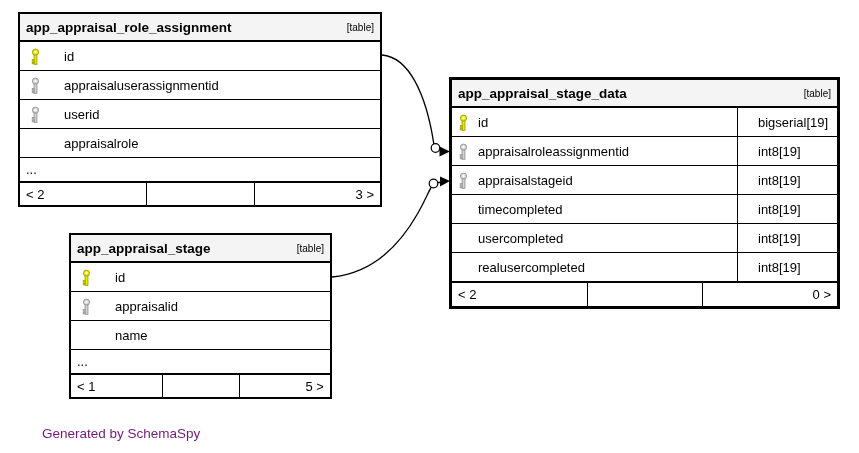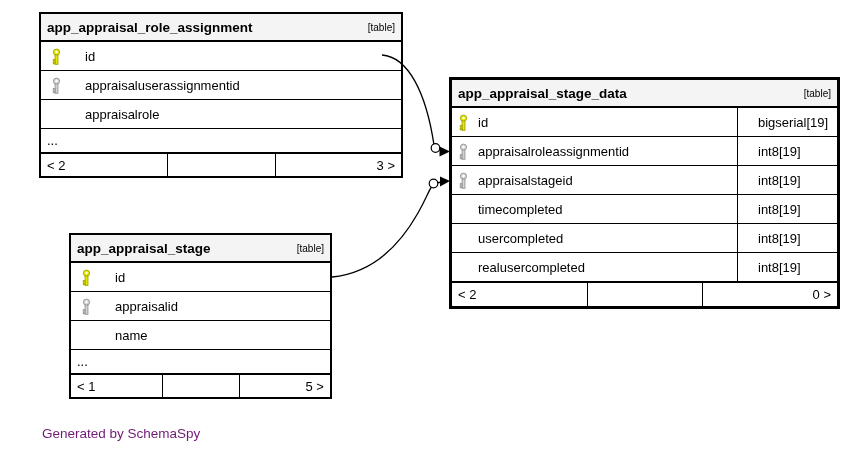--- a/index.html
+++ b/index.html
@@ -39,21 +39,21 @@
   .pk .key-body { fill:#e8e800; stroke:#a8a800; }
   .fk .key-body { fill:#d4d4d4; stroke:#9c9c9c; }
   #relations { position:absolute; left:0; top:0; pointer-events:none; z-index:5; }
   #credit { position:absolute; left:20px; top:426px; font-size:13.5px; color:#701a75;margin-left:22px; }
 </style>
 </head>
 <body>
 
 <div id="canvas">
 
-  <div class="db-table" style="left:18px; top:12px; width:364px;margin-left:21px;">
+  <div class="db-table" style="left:18px; top:12px; width:364px;">
     <div class="tbl-header">
       <span class="tbl-title">app_appraisal_role_assignment</span>
       <span class="tbl-badge">[table]</span>
     </div>
     <div class="col-row">
       <span class="keycell pk">
         <svg class="key-svg" width="11" height="17" viewBox="0 0 11 17">
             <g class="key-body" stroke-width="1">
               <circle cx="5.5" cy="4.2" r="3.1"></circle>
               <rect x="4.1" y="7" width="2.8" height="9.3"></rect>
@@ -71,20 +71,34 @@
             <g class="key-body" stroke-width="1">
               <circle cx="5.5" cy="4.2" r="3.1"></circle>
               <rect x="4.1" y="7" width="2.8" height="9.3"></rect>
               <rect x="2.3" y="11.6" width="1.9" height="1.5"></rect>
               <rect x="2.3" y="14.2" width="1.9" height="1.5"></rect>
             </g>
             <circle cx="5.5" cy="4" r="1.2" fill="#ffffff"></circle>
           </svg>
       </span>
       <span class="col-name">appraisaluserassignmentid</span>
+    </div>
+    <div class="col-row">
+      <span class="keycell fk">
+        <svg class="key-svg" width="11" height="17" viewBox="0 0 11 17">
+            <g class="key-body" stroke-width="1">
+              <circle cx="5.5" cy="4.2" r="3.1"></circle>
+              <rect x="4.1" y="7" width="2.8" height="9.3"></rect>
+              <rect x="2.3" y="11.6" width="1.9" height="1.5"></rect>
+              <rect x="2.3" y="14.2" width="1.9" height="1.5"></rect>
+            </g>
+            <circle cx="5.5" cy="4" r="1.2" fill="#ffffff"></circle>
+          </svg>
+      </span>
+      <span class="col-name">userid</span>
     </div>
     <div class="col-row">
       <span class="keycell"></span>
       <span class="col-name">appraisalrole</span>
     </div>
     <div class="dots-row">...</div>
     <div class="tbl-footer">
       <span class="pg-cell pg-left">&lt; 2</span>
       <span class="pg-cell pg-mid"></span>
       <span class="pg-cell pg-right">3 &gt;</span>

